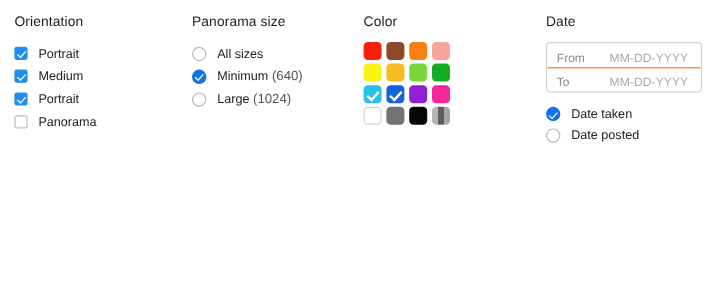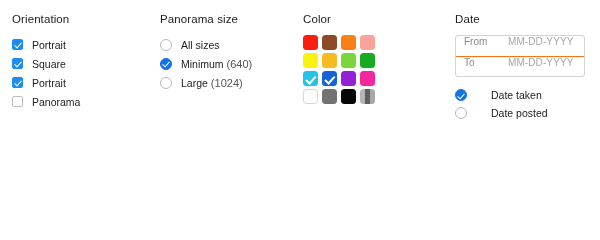--- a/index.html
+++ b/index.html
@@ -151,21 +151,21 @@
     width: 130px;
     border: 1px solid #d3d3d3;
     border-radius: 3px;
     background: #ffffff;
     box-sizing: border-box;
     overflow: hidden;
     margin-top: 1px;
   }
   .date-row {
     display: flex;
-    align-items: flex-start;
+    align-items: flex-end;
     height: 20px;
     padding: 0 8px;
     box-sizing: border-box;
   }
   .date-row + .date-row {
     border-top: 1px solid #f97316;
   }
   .date-lbl {
     font-size: 10px;
     color: #8a8a8a;
@@ -176,38 +176,38 @@
   .date-val {
     font-size: 10px;
     color: #a8a8a8;
     line-height: 12px;
     letter-spacing: 0.1px;
     white-space: nowrap;
   }
   .date-radios {
     margin-top: 9px;
   }
-  .date-radios .opt-row { height: 18px; gap: 15px; }
+  .date-radios .opt-row { height: 18px; }
 </style>
 </head>
 <body>
 
 <div class="panel">
 
   <div class="col col-orientation">
     <div class="heading">Orientation</div>
 
     <div class="opt-row">
       <span class="cbox checked"></span>
       <span class="opt-label">Portrait</span>
     </div>
 
     <div class="opt-row">
       <span class="cbox checked"></span>
-      <span class="opt-label">Square</span>
+      <span class="opt-label">Medium</span>
     </div>
 
     <div class="opt-row">
       <span class="cbox checked"></span>
       <span class="opt-label">Portrait</span>
     </div>
 
     <div class="opt-row">
       <span class="cbox"></span>
       <span class="opt-label">Panorama</span>

